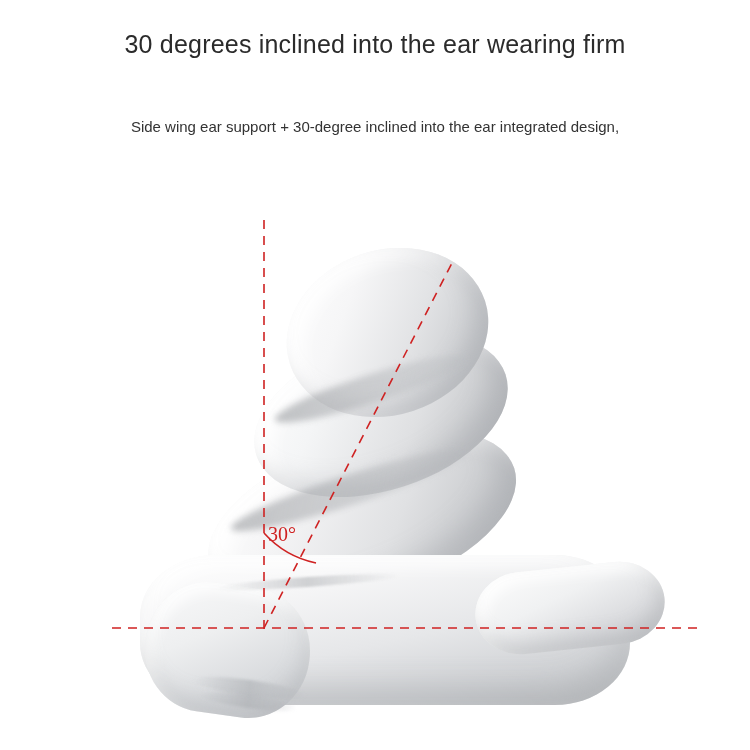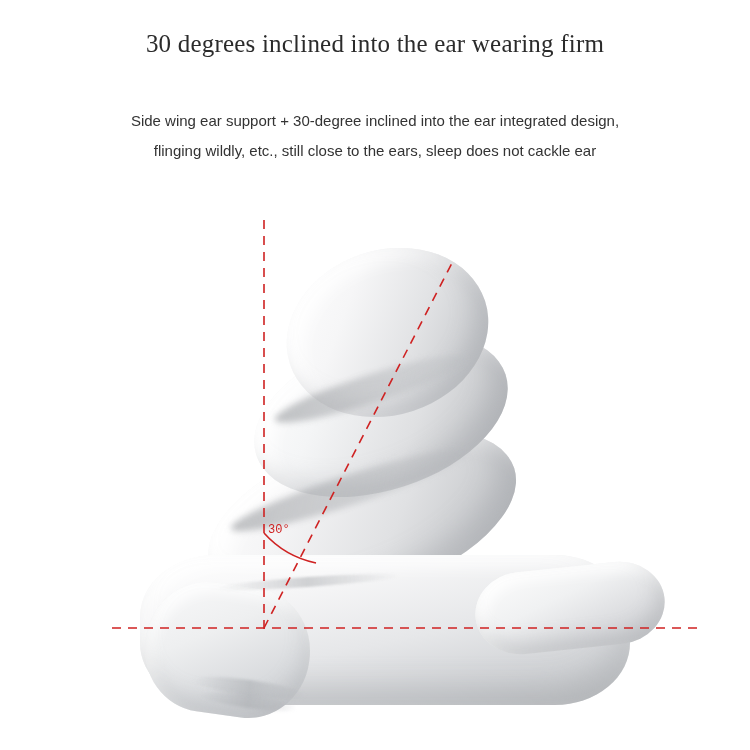--- a/index.html
+++ b/index.html
@@ -25,25 +25,24 @@
     left: 0;
     width: 750px;
     text-align: center;
   }
   .headline {
     font-size: 25px;
     color: #2b2b2b;
     line-height: 44px;
     font-weight: 400;
     letter-spacing: 0.2px;
-    font-family: Liberation Serif, serif;
   }
   .subcopy {
     position: absolute;
-    top: 106px;
+    top: 112px;
     left: 0;
     width: 750px;
     text-align: center;
   }
   .subline {
     font-size: 15px;
     color: #333333;
     line-height: 30px;
     font-weight: 400;
   }
@@ -197,37 +196,36 @@
     left: 0;
     top: 0;
     width: 750px;
     height: 535px;
     pointer-events: none;
   }
   .angle-label {
     position: absolute;
     left: 268px;
     top: 308px;
-    font-size: 12px;
+    font-size: 20px;
     color: #cf2222;
-    font-family: Liberation Mono, monospace;
+    font-family: Liberation Serif, serif;
   }
 </style>
 </head>
 <body>
 
 <div class="page">
 
   <div class="headings">
     <div class="headline">30 degrees inclined into the ear wearing firm</div>
   </div>
 
   <div class="subcopy">
     <div class="subline">Side wing ear support + 30-degree inclined into the ear integrated design,</div>
-    <div class="subline">flinging wildly, etc., still close to the ears, sleep does not cackle ear</div>
   </div>
 
   <div class="art">
 
     <div class="shadow-blob"></div>
 
     <div class="plug">
       <div class="flange f3"></div>
       <div class="flange f2"></div>
       <div class="flange f1"></div>

